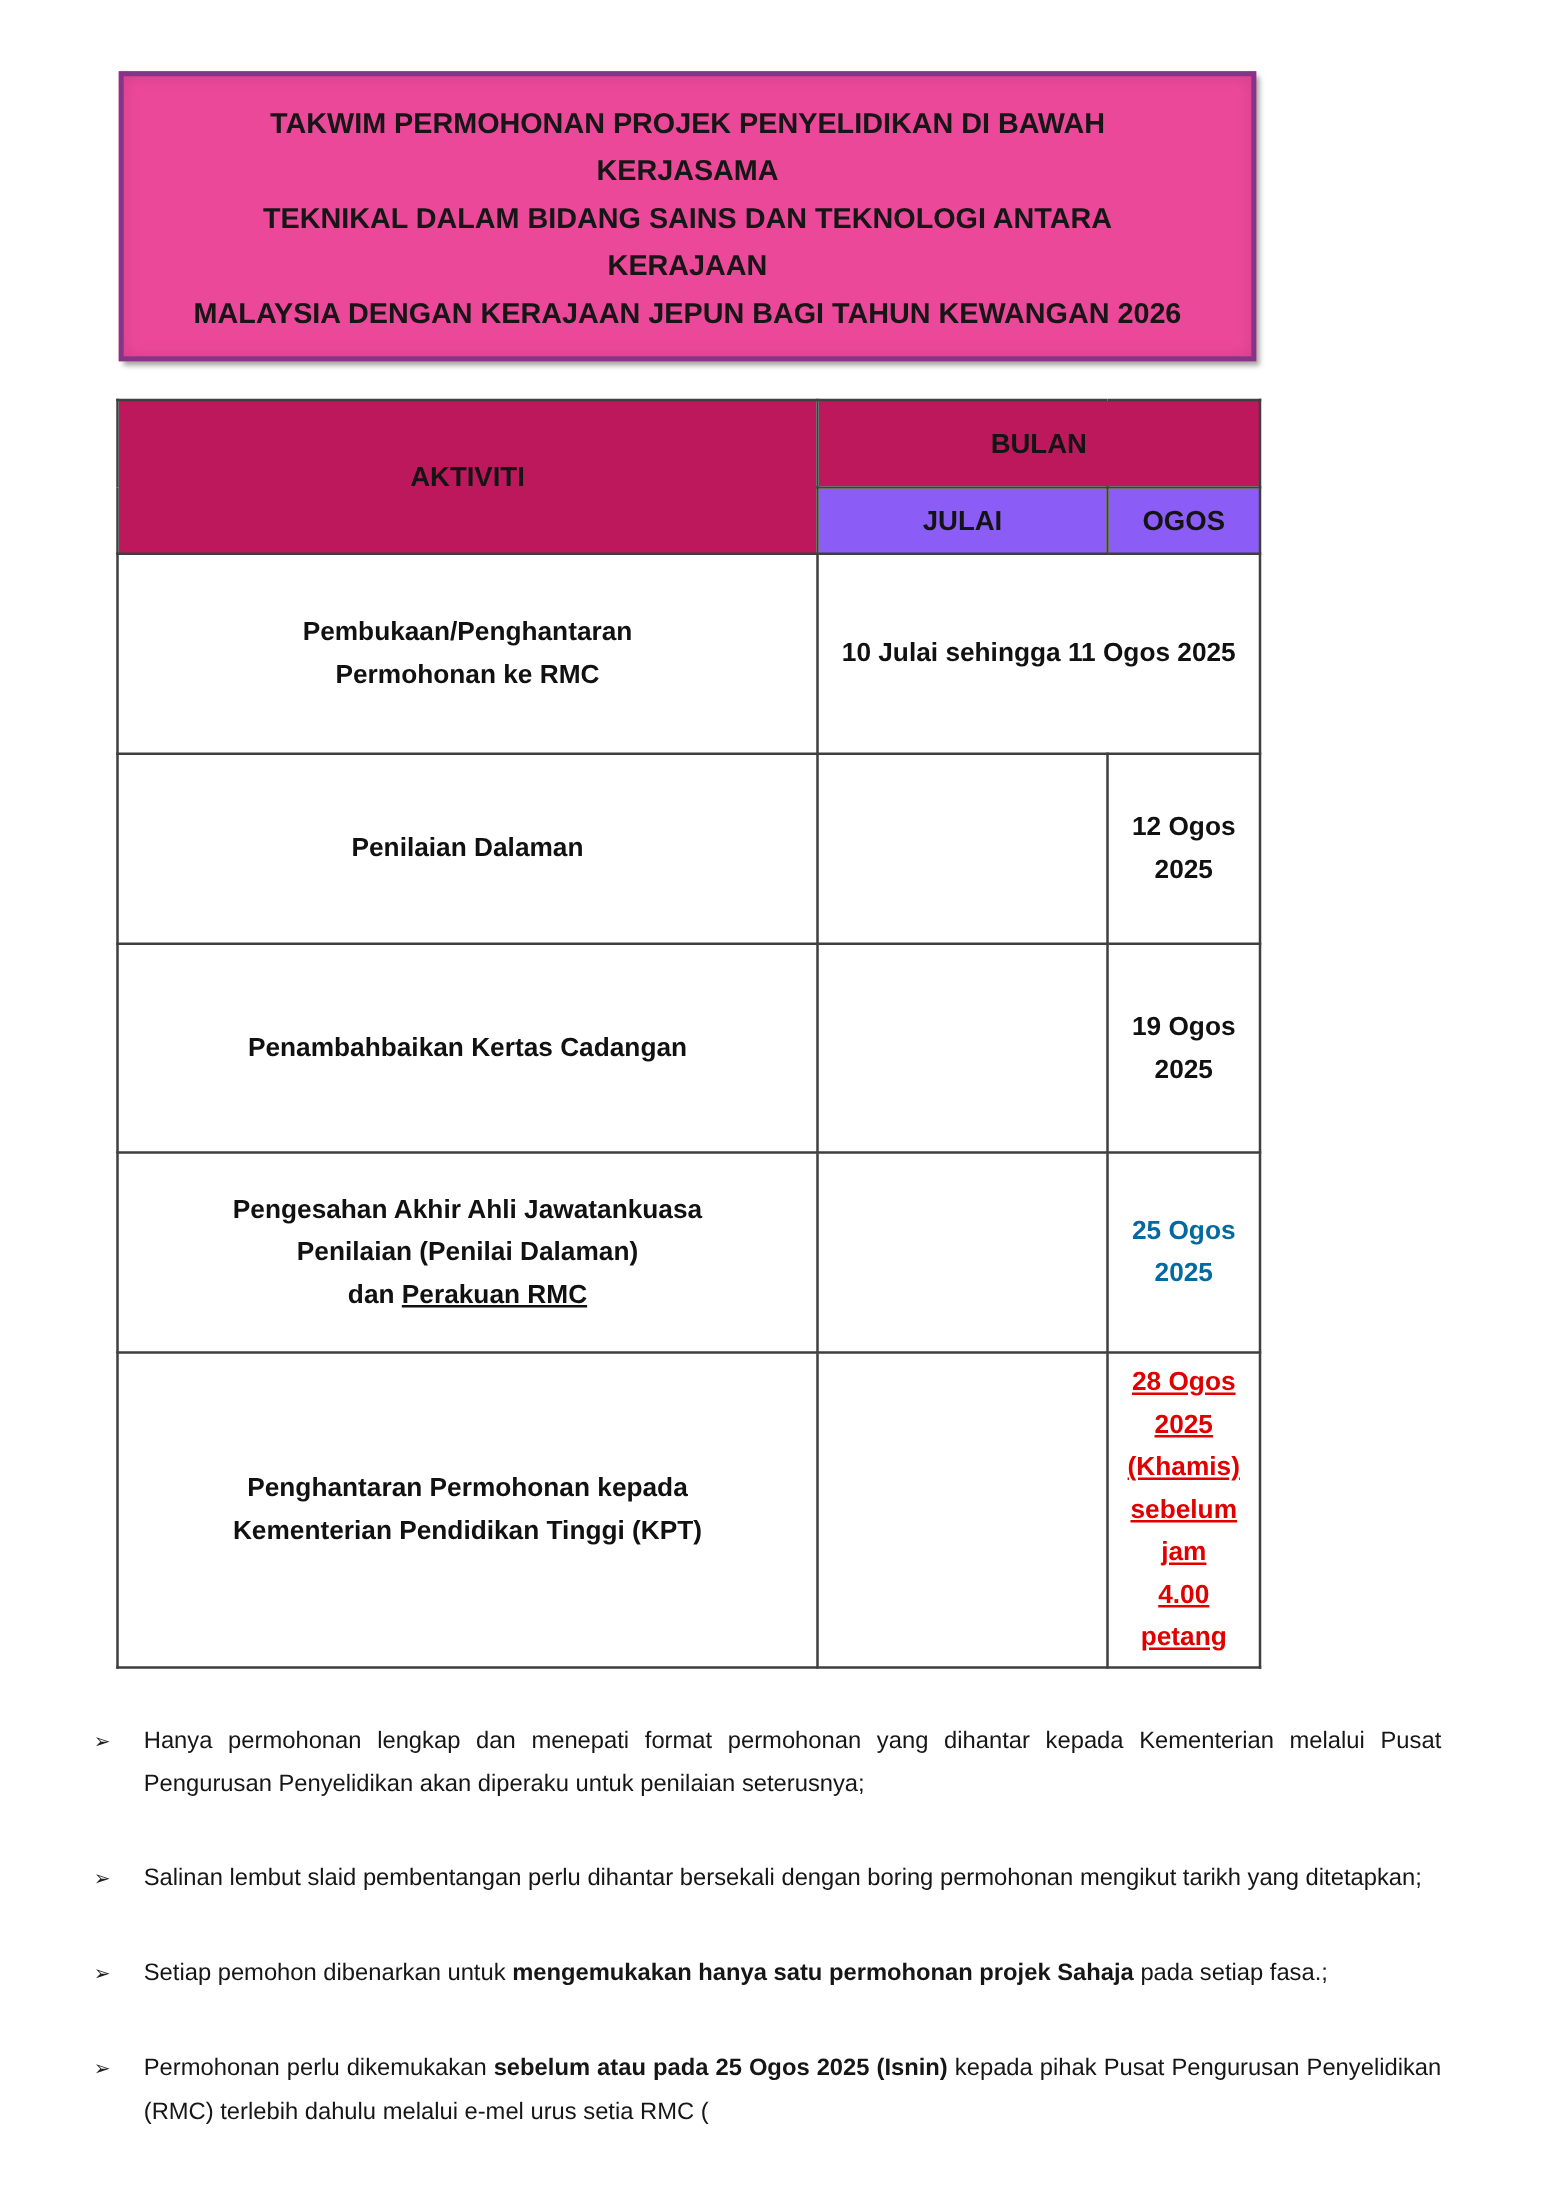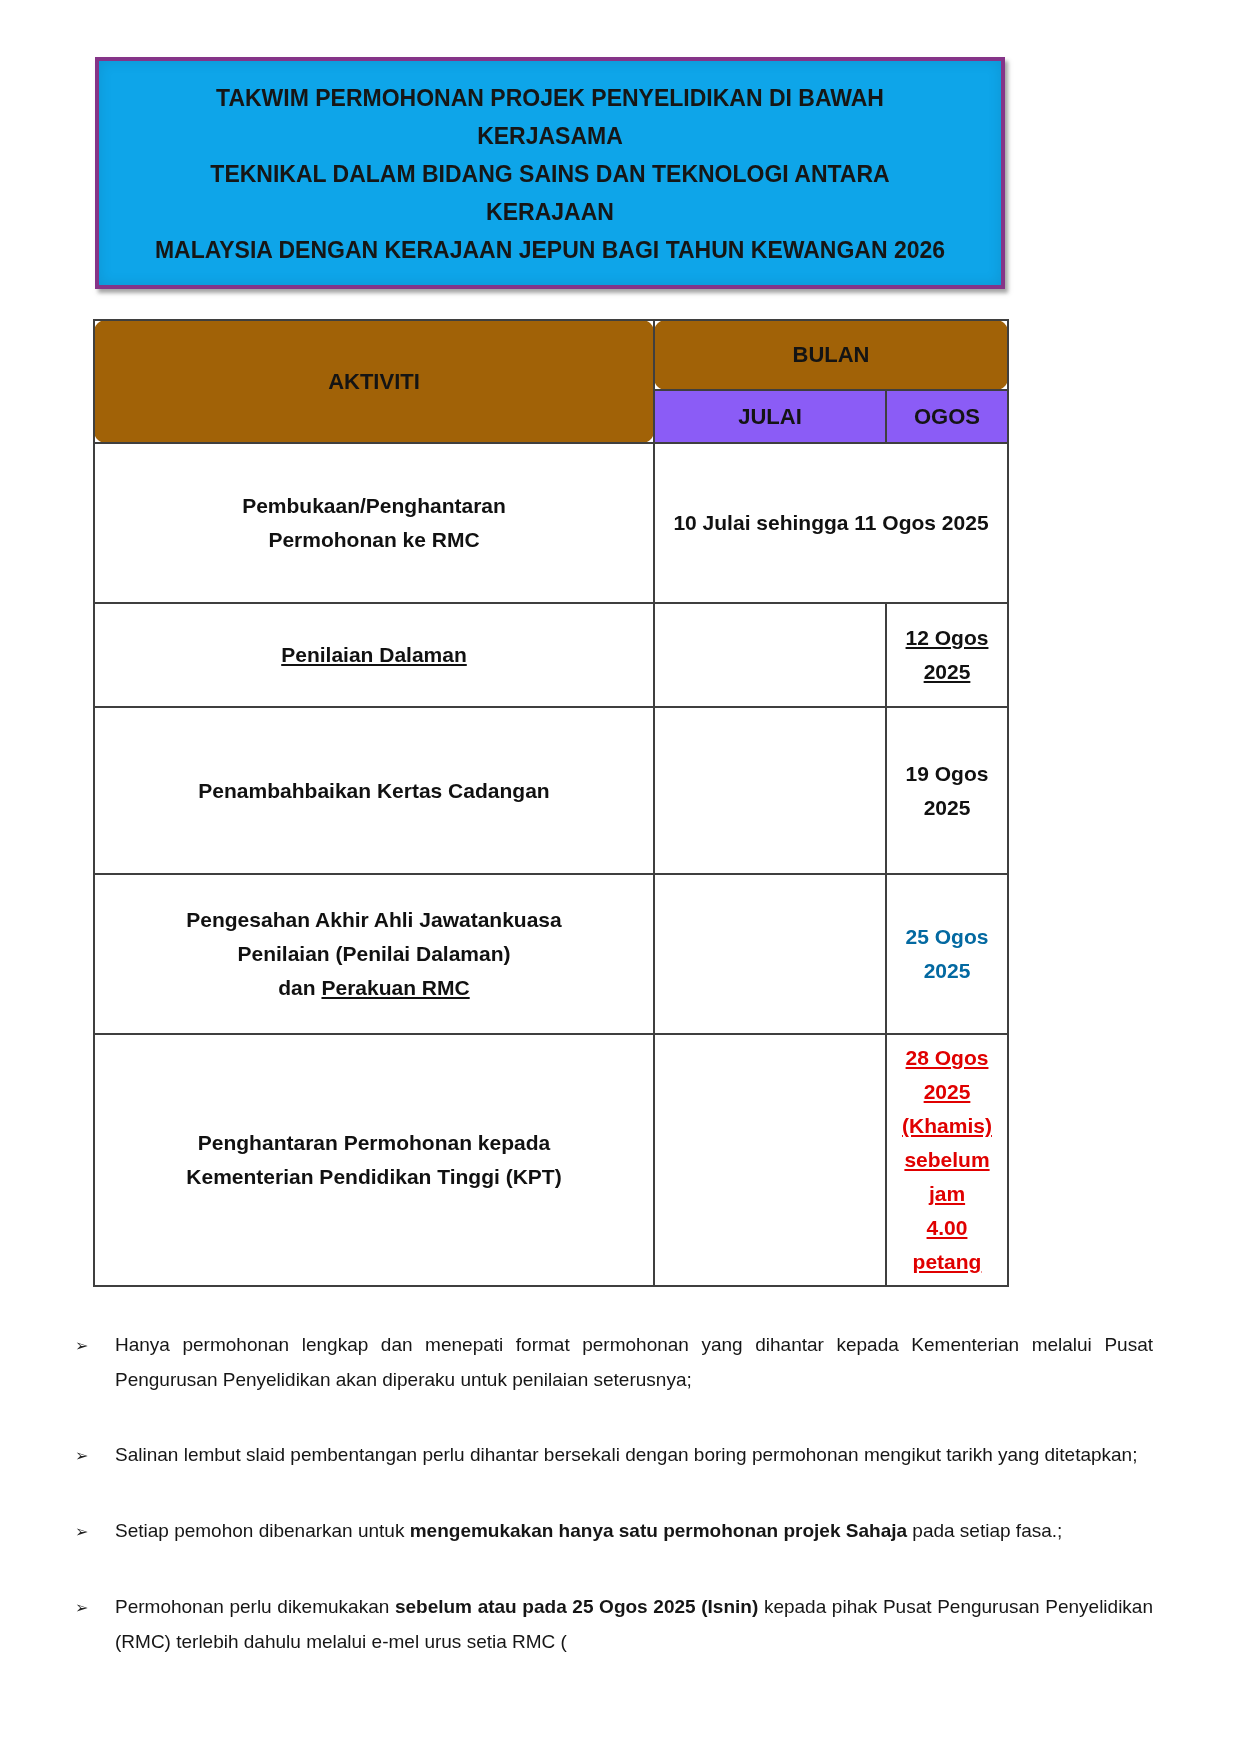--- a/index.html
+++ b/index.html
@@ -12,21 +12,21 @@
     position: relative;
     overflow: hidden;
   }
 
   
   .title-box {
     margin: 57px 0 0 95px;
     width: 910px;
     min-height: 183px;
     border: 4px solid #853488;
-    background: #0ea5e9;
+    background: #ec4899;
     box-shadow: 3px 4px 4px rgba(90,90,90,0.55), inset 0 0 14px rgba(0,0,0,0.10);
     padding: 18px 46px 16px 46px;
     text-align: center;
   }
   .title-line {
     display: block;
     font-size: 23px;
     line-height: 38px;
     font-weight: bold;
     color: #161616;
@@ -43,26 +43,26 @@
     border: 2px solid #3f3f3f;
     text-align: center;
     vertical-align: middle;
     font-weight: bold;
     font-size: 21px;
     line-height: 34px;
     padding: 6px 10px;
     overflow: hidden;
   }
   table.schedule th { font-size: 22px; color: #141414; }
-  .th-pink  { background: #a16207; border-radius: 12px; }
+  .th-pink  { background: #be185d; }
   .th-green { background: #8b5cf6; }
   tr.hdr-a { height: 70px; }
   tr.hdr-b { height: 53px; }
   tr.row-1 { height: 160px; }
-  tr.row-2 { height: 104px; text-decoration: underline; }
+  tr.row-2 { height: 152px; }
   tr.row-3 { height: 167px; }
   tr.row-4 { height: 160px; }
   tr.row-5 { height: 177px; }
   .cell-line { display: block; }
   .u { text-decoration: underline; }
   .red { color: #0369a1; }
   .red-lines span { display: block; text-decoration: underline; color: #e00000; }
 
   
   .notes {

